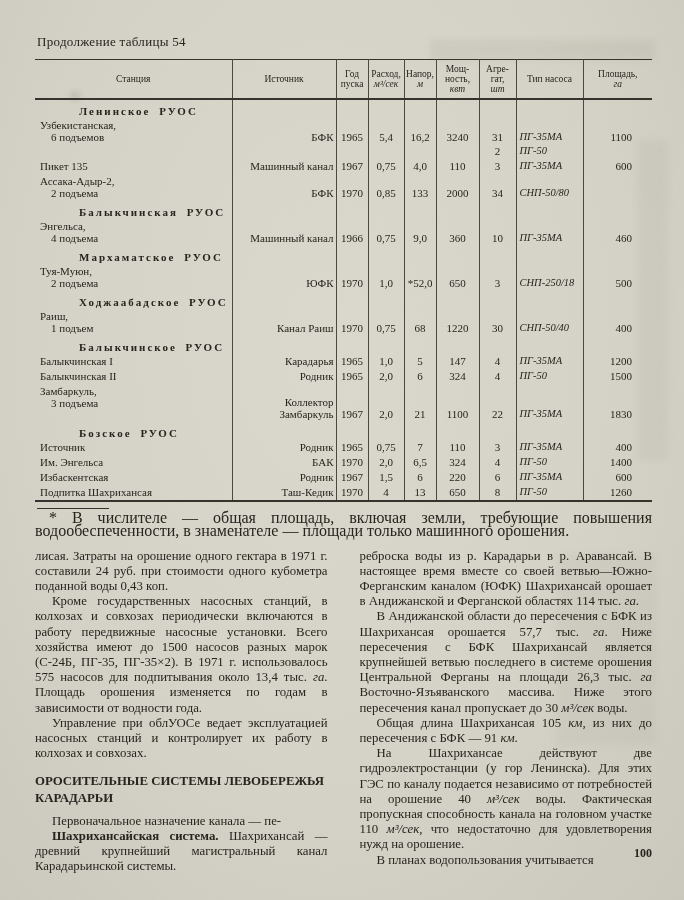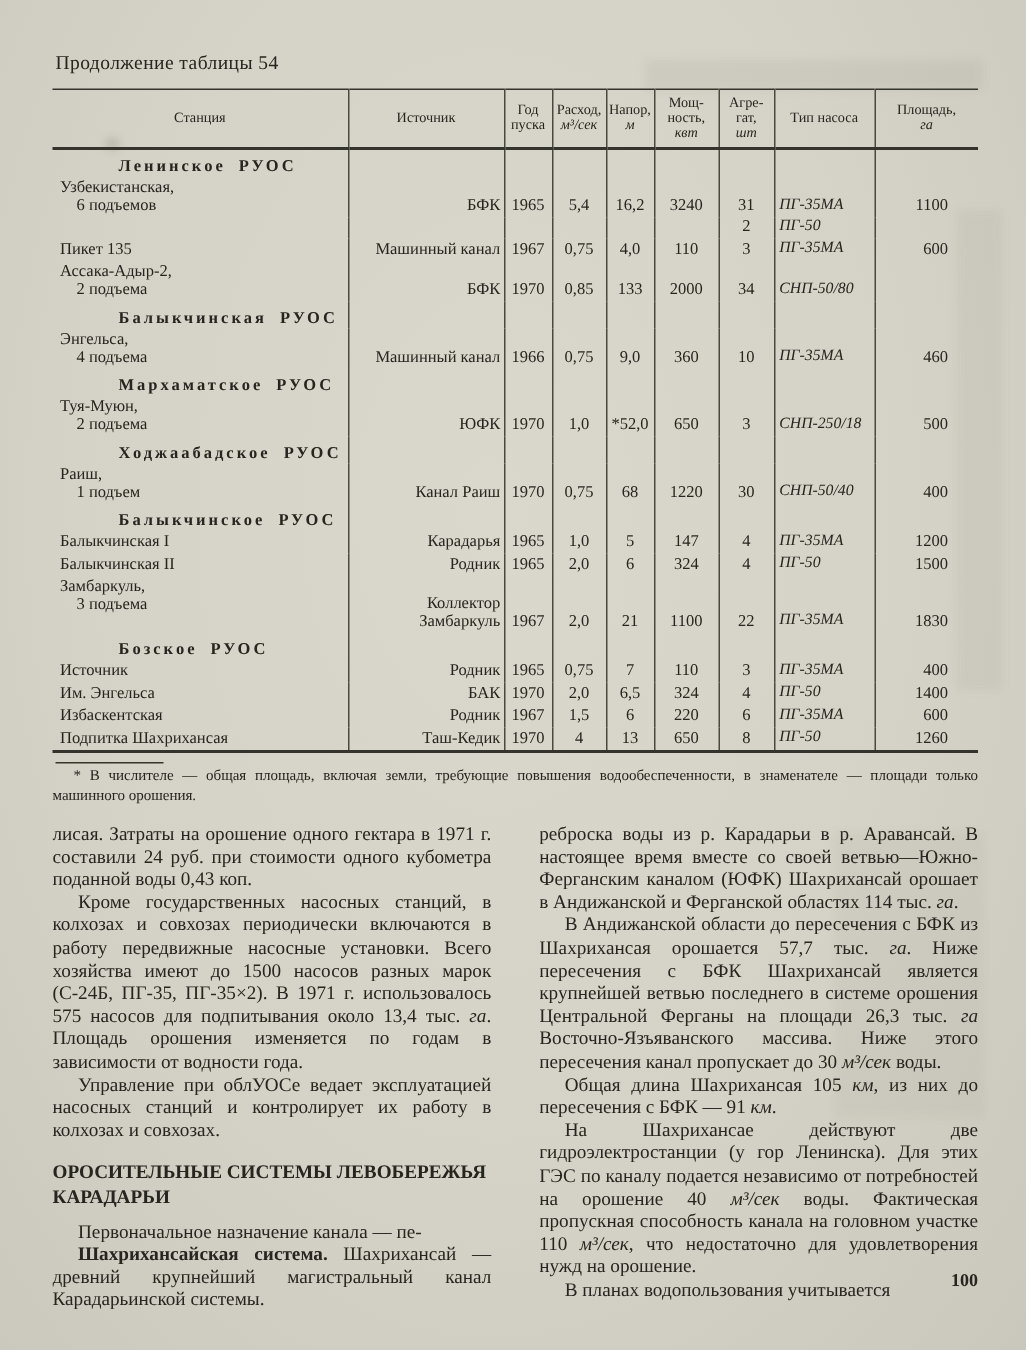--- a/index.html
+++ b/index.html
@@ -39,21 +39,21 @@
   td.c-src{text-align:right;padding-left:4px;}
   td.c-num{text-align:center;}
   td.c-pump{text-align:left;padding-left:3px;white-space:nowrap;font-size:10.5px;font-style:italic;}
   td.c-area{text-align:right;padding-right:20px;}
   .section-label{
     font-weight:bold;letter-spacing:2px;word-spacing:4px;
     padding-left:44px !important;font-size:11px;white-space:nowrap;
   }
   .footnote-rule{width:72px;border-top:1.5px solid #35342c;margin:6px 0 3px 2px;}
   .footnote{
-    font-size:10px;line-height:12.8px;text-align:justify;
+    font-size:16px;line-height:12.8px;text-align:justify;
     text-indent:14px;margin:0;
   }
   .cols{display:flex;gap:32px;margin-top:11px;align-items:flex-end;}
   .col{width:300px;height:336px;overflow:hidden;font-size:12.8px;line-height:15.2px;text-align:justify;}
   p.para{margin:0;}
   p.para.indent{text-indent:17px;}
   p.para.noindent{text-indent:0;}
   p.para.heading{font-weight:bold;text-indent:0;margin:12px 0 7px 0;line-height:1.3;text-align:left;}
   .pageno{position:absolute;left:0;width:617px;top:812px;text-align:right;font-size:12px;font-weight:bold;}
 </style>

